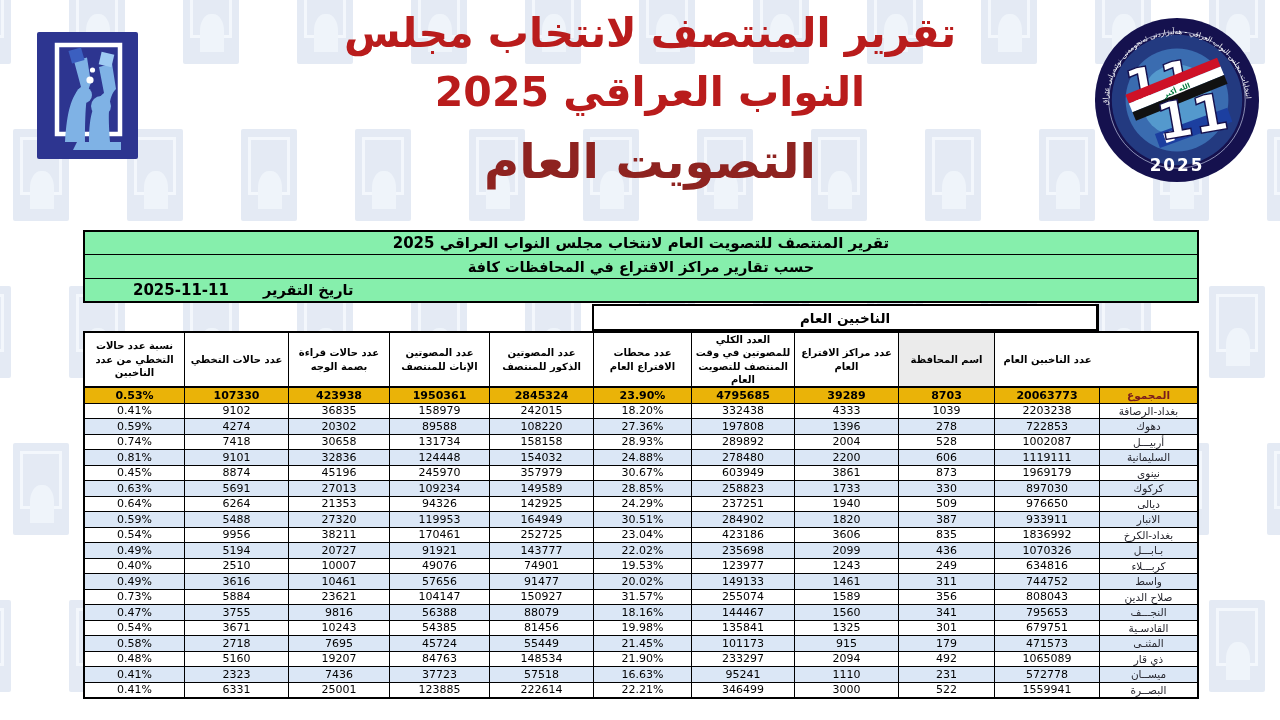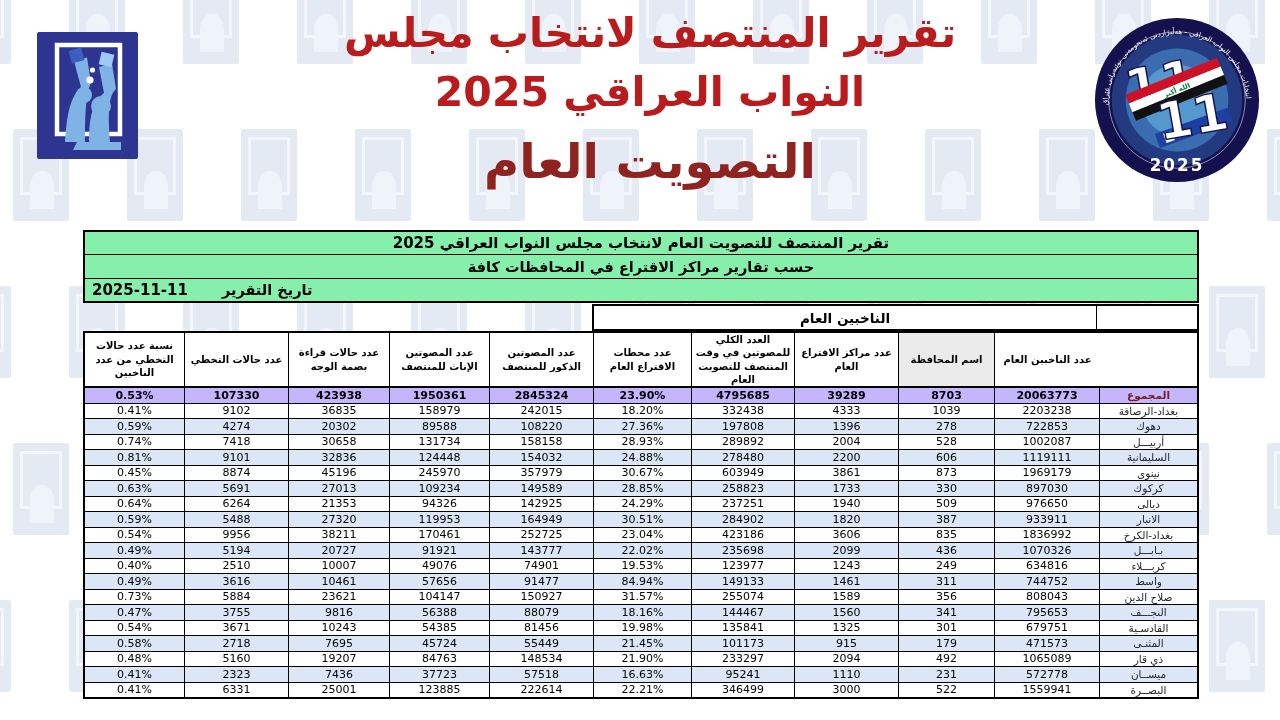--- a/index.html
+++ b/index.html
@@ -19,40 +19,40 @@
   .titles{position:absolute;left:290px;top:4px;width:720px;text-align:center;}
   .t-main{font-size:41px;font-weight:900;color:#b91c1c;line-height:1.45;letter-spacing:-1px;}
   .t-sub{font-size:48px;font-weight:900;color:#8e2320;margin-top:10px;letter-spacing:-1px;}
   
   .tblA{position:absolute;left:83px;top:230px;width:1116px;box-sizing:border-box;
         border:2px solid #000;background:#86efac;z-index:2;}
   .tblA .hr{display:flex;align-items:center;justify-content:center;font-weight:bold;direction:rtl;}
   .rowA{height:22px;border-bottom:1.5px solid #000;font-size:15px;}
   .rowB{height:23px;border-bottom:1.5px solid #000;font-size:14.5px;}
   .rowC{height:22px;justify-content:flex-start !important;direction:ltr !important;padding-left:7px;gap:34px;font-size:14.5px;}
-  .rowC .dval{font-size:15px;}
-  .tblB{position:absolute;left:592px;top:304px;width:607px;height:27px;display:flex;box-sizing:border-box;z-index:2;}
+  .rowC .dval{font-size:15px;margin-left:41px;}
+  .tblB{position:absolute;left:592px;top:304px;width:507px;height:27px;display:flex;box-sizing:border-box;z-index:2;}
   .tblB .merged{width:505px;box-sizing:border-box;border:2px solid #000;border-right:1px solid #000;background:#fff;
         display:flex;align-items:center;justify-content:center;font-weight:bold;font-size:13.5px;direction:rtl;}
   .tblB .blank{flex:1;box-sizing:border-box;border:2px solid #000;border-left:none;background:#fff;}
   .tblC{position:absolute;left:83px;top:331px;width:1116px;box-sizing:border-box;border:2px solid #000;background:#fff;z-index:2;}
   .grid{display:grid;grid-template-columns:100px 104px 101px 100px 104px 98px 103px 104px 96px 105px 1fr;}
   .hcell{border-left:0;background:#fff;display:flex;align-items:center;justify-content:center;text-align:center;
          font-weight:bold;font-size:10px;line-height:1.35;direction:rtl;padding:2px 2px;box-sizing:border-box;height:53px;}
   .grid > div + div{border-left:0;}
   .grid > div{border-right:1px solid #000;box-sizing:border-box;}
   .grid > div:last-child{border-right:none;}
   .hrow{border-bottom:2px solid #000;}
   .hcell.prov{background:#ebebeb;}
   .trow{border-bottom:1px solid #000;}
   .trow:last-child{border-bottom:none;}
   .trow .cell{height:14.5px;display:flex;align-items:center;justify-content:center;font-size:11px;line-height:1;}
   .trow .cell.prov{direction:rtl;font-size:10.5px;color:#26262e;}
   .trow.alt{background:#dbe7f6;}
-  .trow.total{background:#c4b5fd;}
+  .trow.total{background:#eab308;}
   .trow.total .cell{font-weight:bold;}
   .trow.total .cell.prov{color:#7b1d1d;}
 </style>
 </head>
 <body>
 
 <div class="wm-layer">
     <div class="wm" style="left: -45px; top: -28px;"></div>
     <div class="wm" style="left: 69px; top: -28px;"></div>
     <div class="wm" style="left: 183px; top: -28px;"></div>
@@ -353,21 +353,21 @@
           <div class="cell">249</div>
           <div class="cell">634816</div>
           <div class="cell prov">كربـــلاء</div>
         </div>
         <div class="grid trow alt">
           <div class="cell">0.49%</div>
           <div class="cell">3616</div>
           <div class="cell">10461</div>
           <div class="cell">57656</div>
           <div class="cell">91477</div>
-          <div class="cell">84.94%</div>
+          <div class="cell">20.02%</div>
           <div class="cell">149133</div>
           <div class="cell">1461</div>
           <div class="cell">311</div>
           <div class="cell">744752</div>
           <div class="cell prov">واسط</div>
         </div>
         <div class="grid trow">
           <div class="cell">0.73%</div>
           <div class="cell">5884</div>
           <div class="cell">23621</div>

